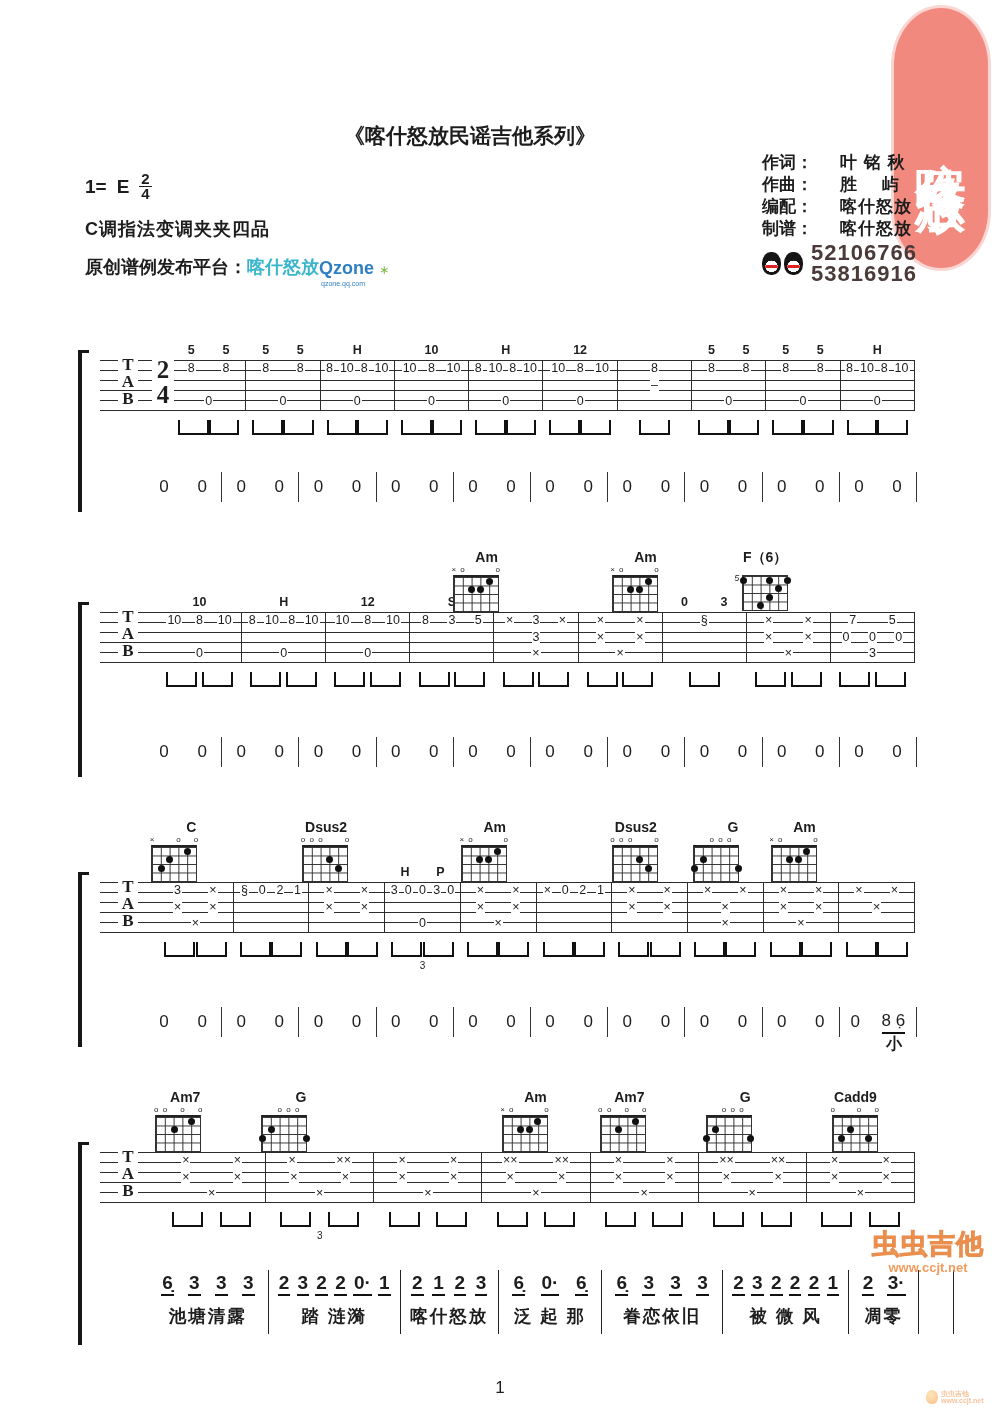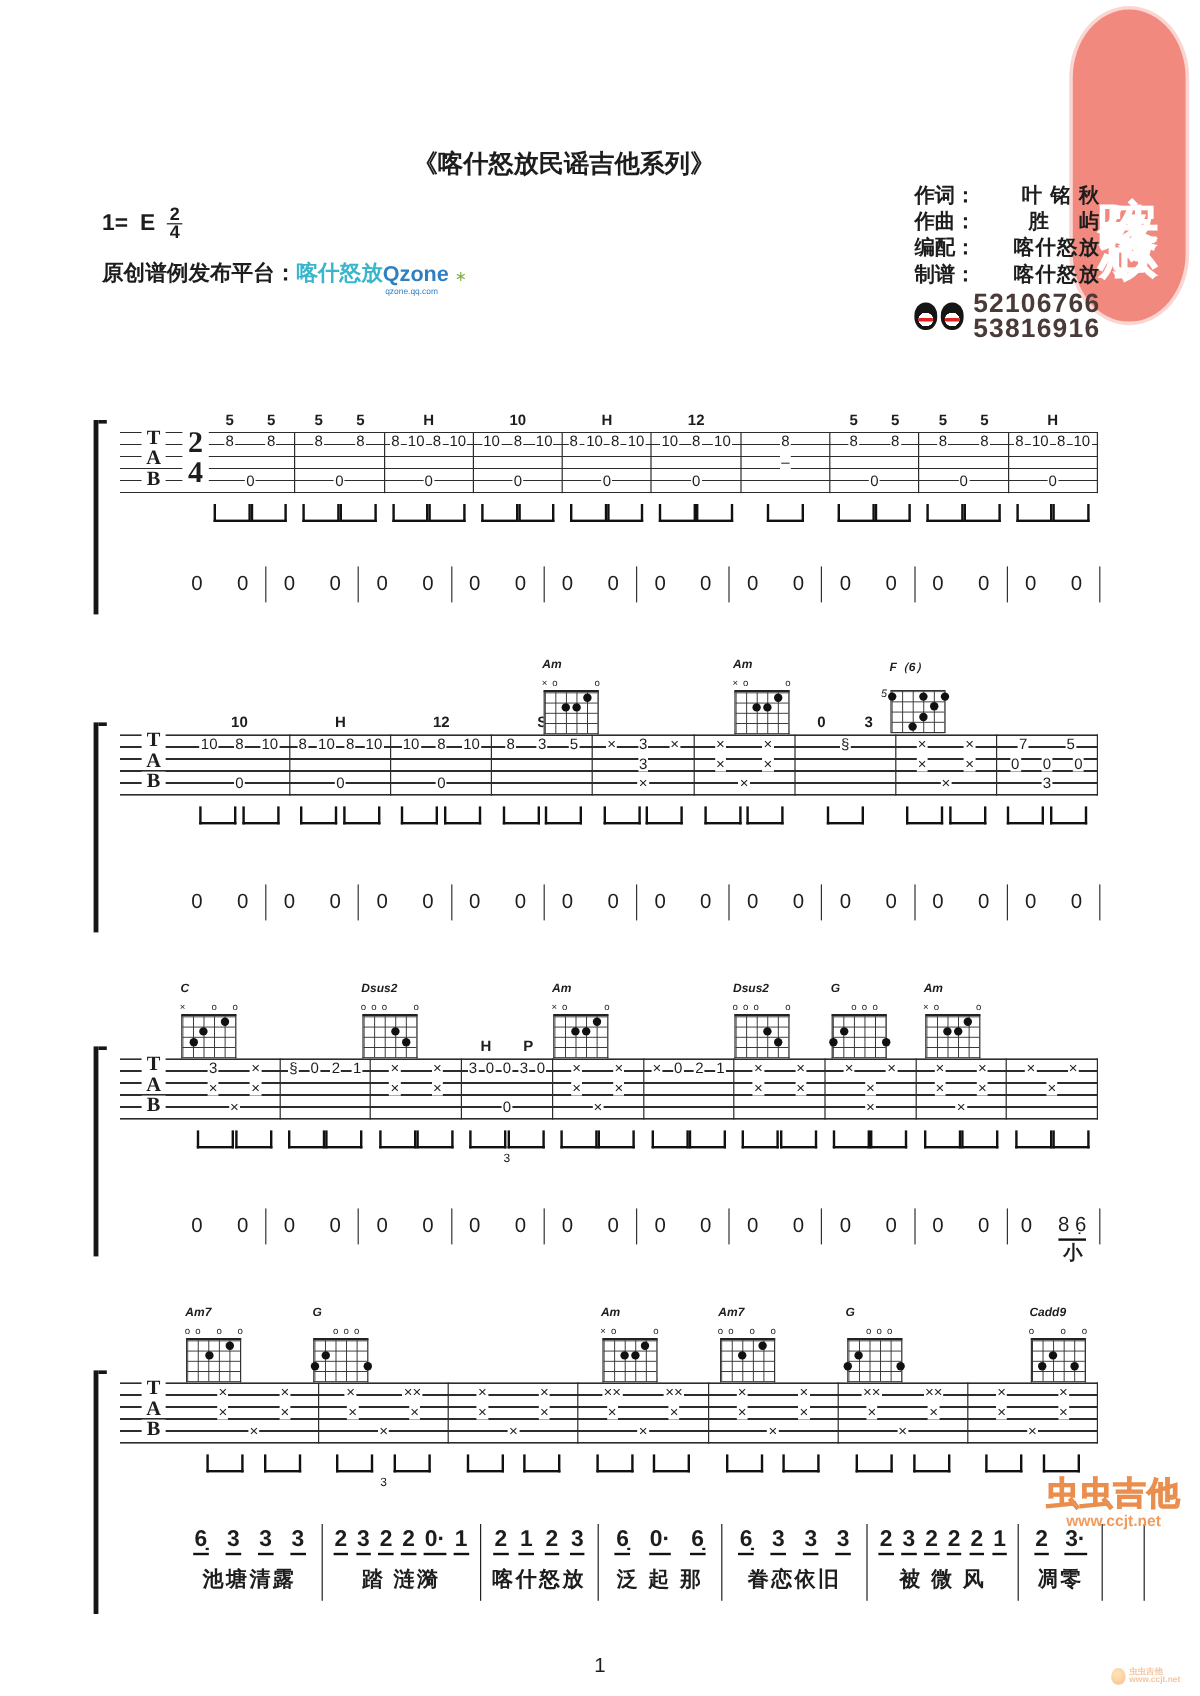--- a/index.html
+++ b/index.html
@@ -15,21 +15,21 @@
   .frac{display:inline-flex;flex-direction:column;align-items:center;font-size:15px;line-height:14px;}
   .frac .num{border-bottom:1.5px solid #1d1d1d;padding:0 2px;}
   .capo{margin-top:16px;font-size:18px;letter-spacing:1px;}
   .platform{margin-top:14px;font-size:18px;display:flex;align-items:flex-end;}
   .brand-teal{color:#3ab6cc;font-weight:bold;}
   .qzone{color:#2f7fc1;font-weight:bold;position:relative;}
   .qzone-sub{position:absolute;left:2px;bottom:-8px;font-size:7px;color:#2f7fc1;font-weight:normal;white-space:nowrap;}
   .flower{color:#7cb342;font-size:12px;font-weight:normal;}
   
   .meta-right{position:absolute;left:762px;top:152px;z-index:2;font-size:17px;font-weight:bold;line-height:22px;}
-  .mr-row{display:flex;justify-content:space-between;}
+  .mr-row{display:flex;}
   .mr-label{width:78px;}
   .mr-value{letter-spacing:1px;}
   .qq-row{display:flex;align-items:center;margin-top:2px;}
   .penguins{display:flex;gap:3px;margin-right:8px;}
   .penguin{width:19px;height:23px;background:radial-gradient(ellipse 55% 42% at 50% 62%,#fff 0 58%,#151515 60%);border-radius:48% 48% 46% 46%;position:relative;}
   .penguin::after{content:"";position:absolute;left:3px;right:3px;top:13px;height:3px;background:#d22;border-radius:2px;}
   .qq-nums{font-size:22px;line-height:21px;letter-spacing:1px;color:#4a3a38;}
   
   .seal{position:absolute;left:894px;top:8px;width:94px;height:260px;background:#f2897f;border-radius:48px/58px;
         box-shadow:0 0 0 3px rgba(242,137,127,.35);display:flex;align-items:center;justify-content:center;z-index:1;}
@@ -53,21 +53,21 @@
   .nrow{top:1px;}
   .mrow{top:18px;}
   .brow{top:34px;}
   .tok{font-size:12.5px;line-height:12px;padding:0 1px;white-space:nowrap;}
   .nrow .tok,.mrow .tok,.brow .tok{background:#fff;}
   .beams{position:absolute;left:6px;right:6px;top:60px;display:flex;justify-content:space-around;}
   .beam{width:27px;height:13px;border:2px solid #111;border-top:none;}
   .tup{position:absolute;left:0;right:0;top:78px;text-align:center;font-size:10px;}
   
   .chord{position:absolute;width:46px;z-index:2;}
-  .cname{text-align:left;font-size:10px;font-weight:bold;height:16px;white-space:nowrap;font-style:italic;}
+  .cname{text-align:right;font-size:14px;font-weight:bold;height:16px;white-space:nowrap;}
   .cgrid{position:relative;margin:10px 0 0 1px;width:44px;height:34px;border:1px solid #333;border-top:2px solid #222;
          background-image:linear-gradient(to right,#333 1px,transparent 1px),linear-gradient(to bottom,#333 1px,transparent 1px);
          background-size:8.8px 100%,100% 8.5px;background-color:#fff;}
   .cmk{position:absolute;top:-11px;font-size:8px;line-height:8px;}
   .cdot{position:absolute;width:7px;height:7px;border-radius:50%;background:#111;}
   .cfret{position:absolute;left:-9px;top:-3px;font-size:9px;font-style:italic;}
   
   .rrow{position:absolute;left:145px;width:772px;display:flex;height:30px;}
   .rcell{flex:1;display:flex;justify-content:space-around;align-items:center;border-right:1px solid #333;position:relative;}
   .rcell:first-child{border-left:none;}
@@ -102,20 +102,21 @@
 
   <div class="meta-left">
     <div class="keyrow">
       <span>1=</span>
       <span>E</span>
       <span class="frac">
         <span class="num">2</span>
         <span>4</span>
       </span>
     </div>
+    <div class="capo">C调指法变调夹夹四品</div>
     <div class="platform">
       <span>原创谱例发布平台：</span>
       <span class="brand-teal">喀什怒放</span>
       <span class="qzone">
         <span>Qzone</span>
         <span class="flower">∗</span>
         <span class="qzone-sub">qzone.qq.com</span>
       </span>
     </div>
   </div>
@@ -927,21 +928,21 @@
         <div class="cname">G</div>
         <div class="cgrid">
           <span class="cmk" style="left: 15.1px;">o</span>
           <span class="cmk" style="left: 23.9px;">o</span>
           <span class="cmk" style="left: 32.7px;">o</span>
           <span class="cdot" style="left: -3.5px; top: 17.75px;"></span>
           <span class="cdot" style="left: 5.3px; top: 9.25px;"></span>
           <span class="cdot" style="left: 40.5px; top: 17.75px;"></span>
         </div>
       </div>
-      <div class="chord" style="left: 830.875px; top: 1089px; margin-left: 27px;">
+      <div class="chord" style="left: 830.875px; top: 1089px;">
         <div class="cname">Cadd9</div>
         <div class="cgrid">
           <span class="cmk" style="left: -2.5px;">o</span>
           <span class="cmk" style="left: 23.9px;">o</span>
           <span class="cmk" style="left: 41.5px;">o</span>
           <span class="cdot" style="left: 5.3px; top: 17.75px;"></span>
           <span class="cdot" style="left: 14.1px; top: 9.25px;"></span>
           <span class="cdot" style="left: 31.7px; top: 17.75px;"></span>
         </div>
       </div>

